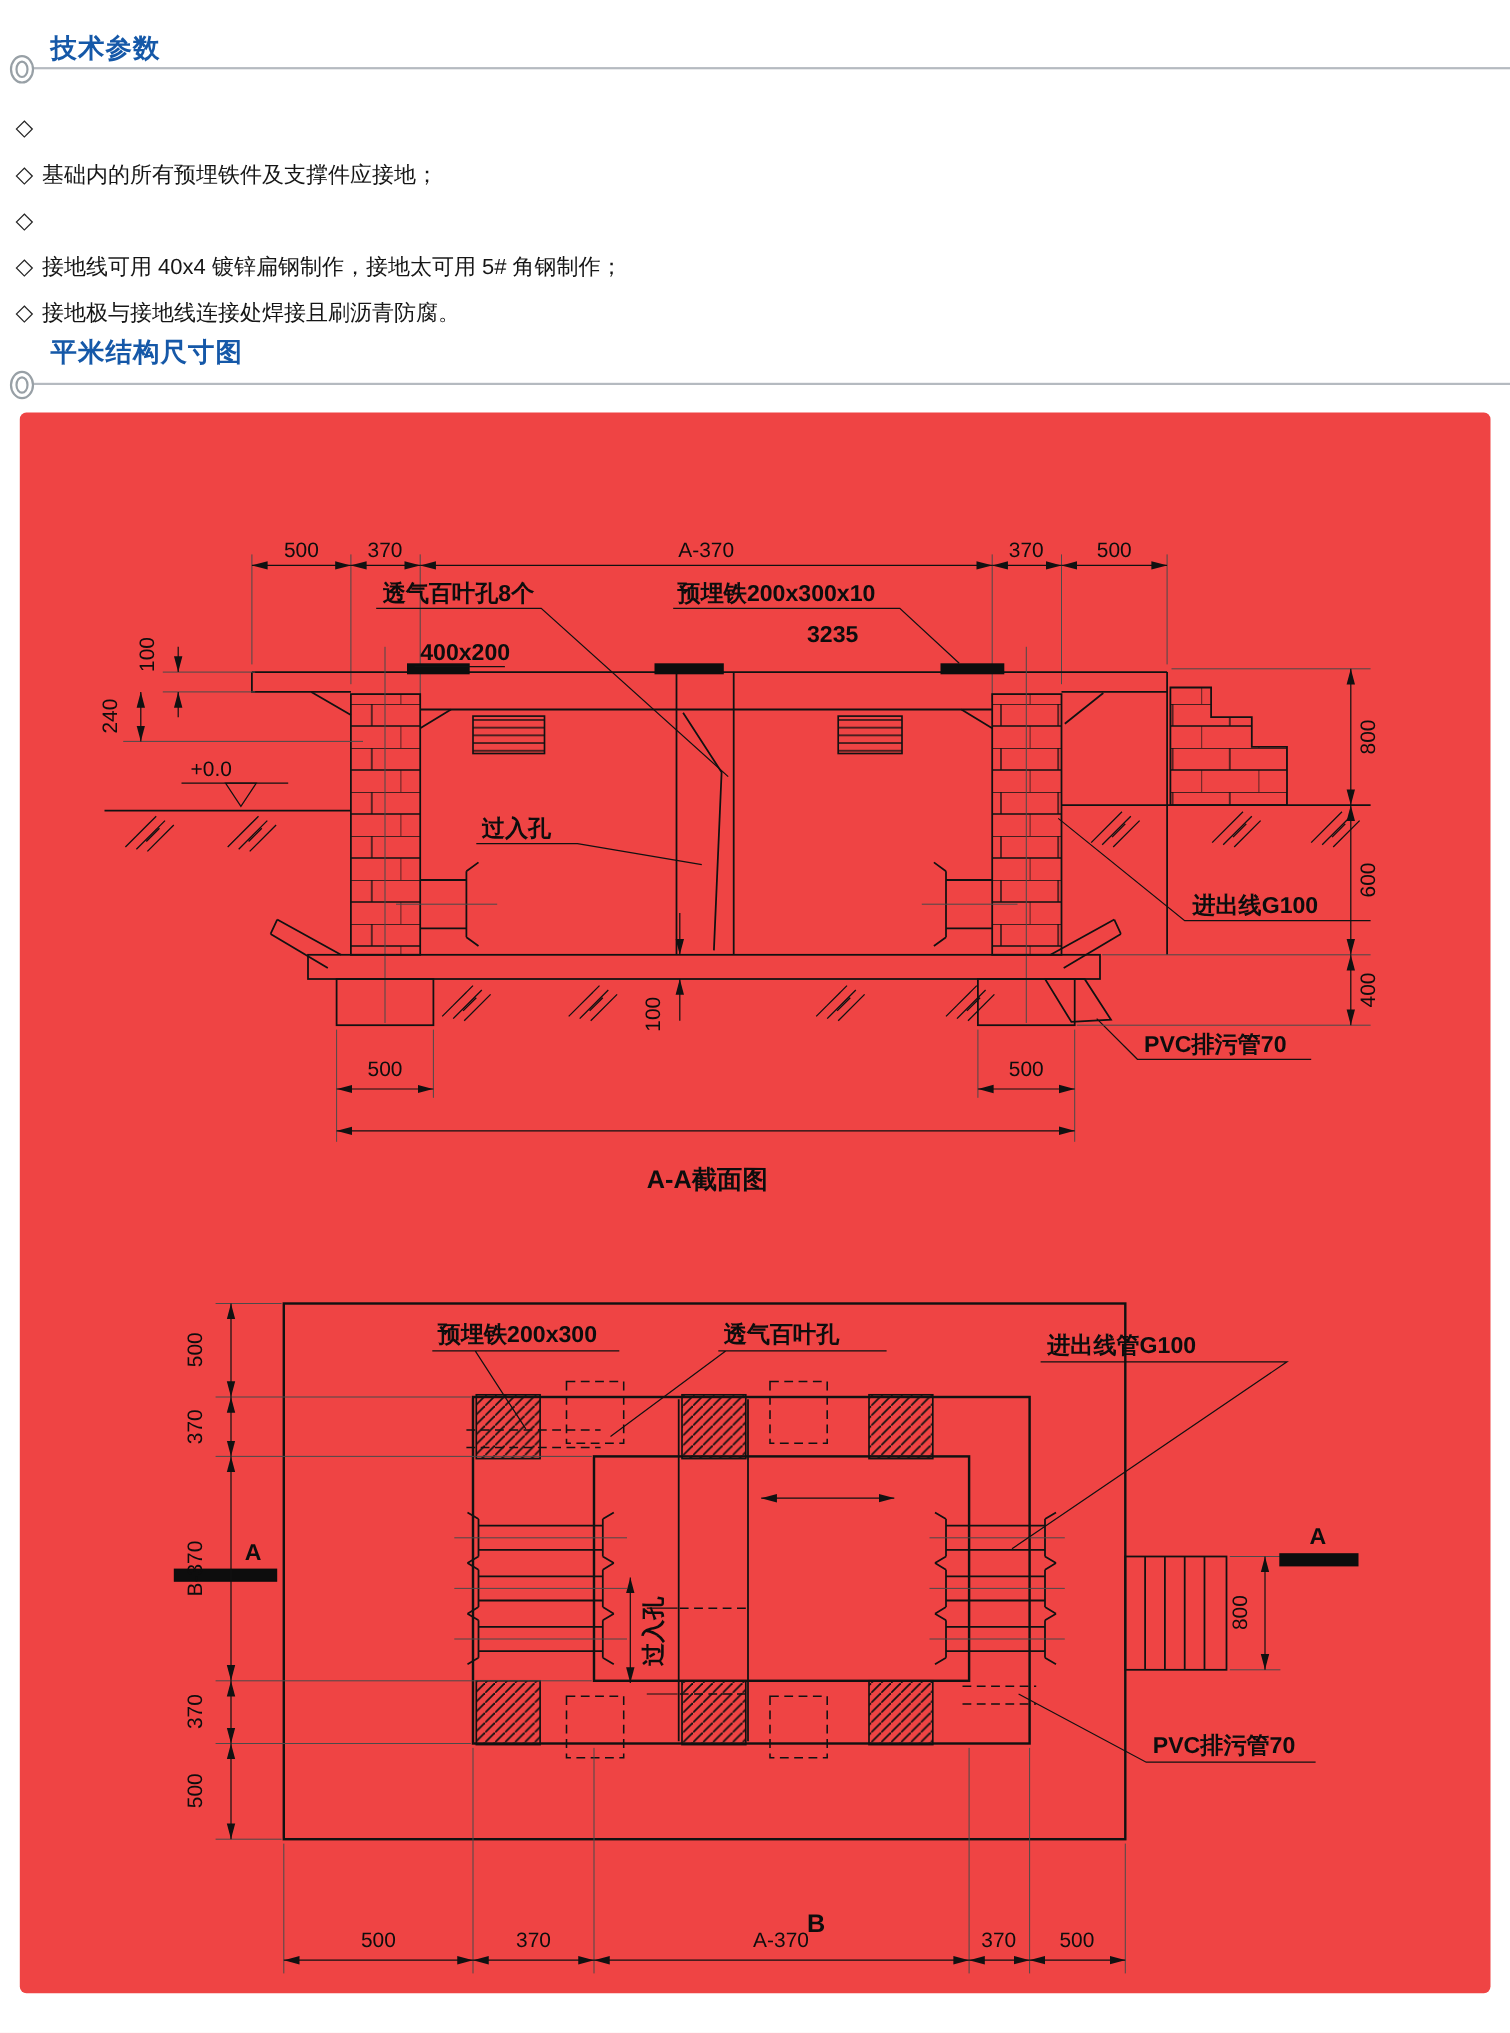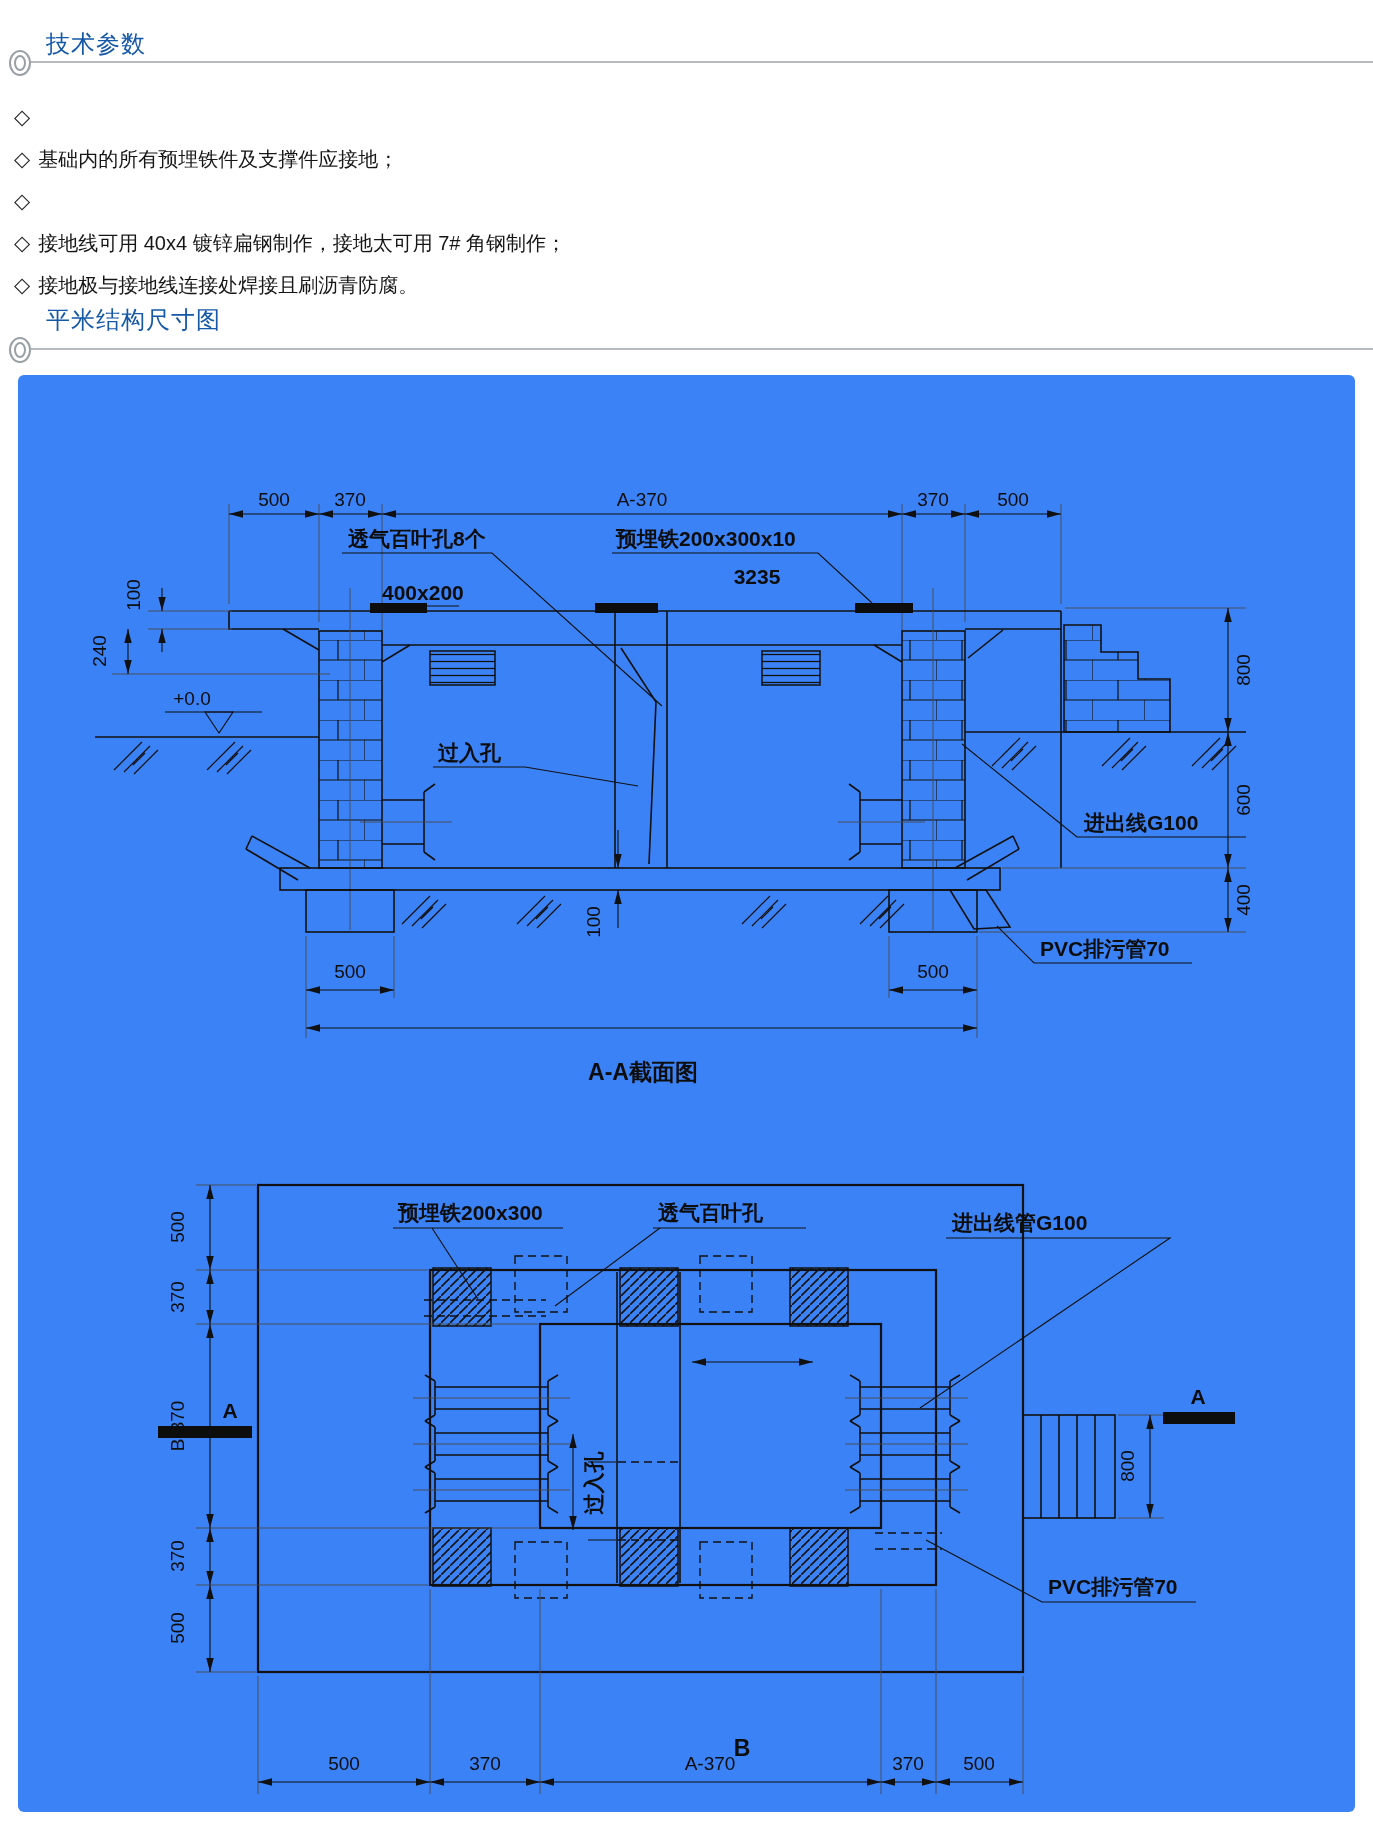--- a/index.html
+++ b/index.html
@@ -1,25 +1,25 @@
 <!DOCTYPE html>
 <html><head>
 <meta charset="utf-8">
 <style>
   html,body{margin:0;padding:0;background:#fff;}
   body{width:1373px;height:1848px;position:relative;font-family:"Liberation Sans","DejaVu Sans",sans-serif;color:#1a1a1a;}
-  .heading{position:absolute;left:46px;font-size:24px;font-weight:normal;color:#1558a8;letter-spacing:1px;}
+  .heading{position:absolute;left:46px;font-size:24px;font-weight:bold;color:#1558a8;letter-spacing:1px;}
   .rule{position:absolute;left:30px;right:0;height:2px;background:#b5bac0;}
   .ring{position:absolute;left:9px;width:22px;height:26px;border:2px solid #98a0a6;border-radius:50%;background:#fff;box-sizing:border-box;}
   .ring::after{content:'';position:absolute;inset:3px;border:2px solid #98a0a6;border-radius:50%;}
   .bullets{position:absolute;left:14px;top:104px;width:1340px;}
   .bullet-row{display:flex;align-items:flex-start;height:42px;font-size:20px;color:#161616;}
   .bullet-row .dia{font-size:21px;margin-right:8px;color:#222;line-height:1.2;}
   .bullet-row .txt{line-height:1.3;}
-  .panel{position:absolute;left:18px;top:375px;width:1337px;height:1437px;background:#3b82f6;border-radius:6px;}
+  .panel{position:absolute;left:18px;top:375px;width:1337px;height:1437px;background:#ef4444;border-radius:6px;}
   svg{display:block;}
   .s{stroke:#111;fill:none;stroke-width:1.6px;}
   .s2{stroke:#111;fill:none;stroke-width:2.2px;}
   .thin{stroke:#4a4a4a;fill:none;stroke-width:0.9px;}
   .dim{stroke:#111;fill:none;stroke-width:1.1px;}
   .dsh{stroke:#111;fill:none;stroke-width:1.4px;stroke-dasharray:8 5;}
   .wall{fill:url(#brick);stroke:#111;stroke-width:1.6px;}
   .lv{fill:url(#louv);stroke:#111;stroke-width:1.5px;}
   .hp{fill:url(#hatch);stroke:#111;stroke-width:1.5px;}
   .blk{fill:#0d0d0d;stroke:none;}
@@ -40,21 +40,21 @@
     </div>
   <div class="bullet-row">
       <span class="dia">◇</span>
       <span class="txt">基础内的所有预埋铁件及支撑件应接地；</span>
     </div>
   <div class="bullet-row">
       <span class="dia">◇</span>
     </div>
   <div class="bullet-row">
       <span class="dia">◇</span>
-      <span class="txt">接地线可用 40x4 镀锌扁钢制作，接地太可用 7# 角钢制作；</span>
+      <span class="txt">接地线可用 40x4 镀锌扁钢制作，接地太可用 5# 角钢制作；</span>
     </div>
   <div class="bullet-row">
       <span class="dia">◇</span>
       <span class="txt">接地极与接地线连接处焊接且刷沥青防腐。</span>
     </div>
 </div>
 
 <div class="heading" style="top:304px;">平米结构尺寸图</div>
 <div class="rule" style="top:348px;"></div>
 <div class="ring" style="top:337px;"></div>

